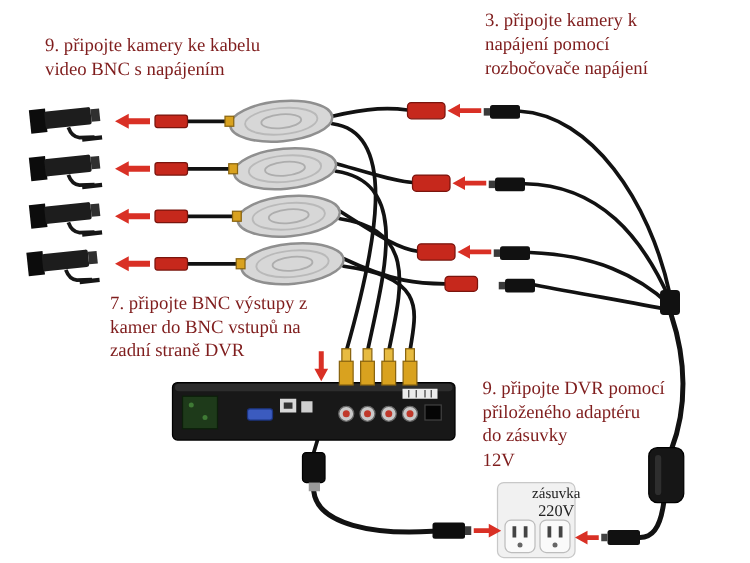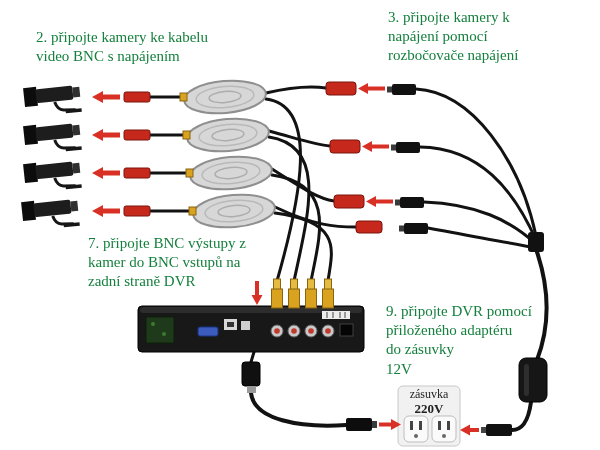--- a/index.html
+++ b/index.html
@@ -3,27 +3,27 @@
 <meta charset="utf-8">
 <style>
   html,body{margin:0;padding:0;background:#fff;}
   .stage{
     position:relative;width:600px;height:450px;background:#ffffff;
     font-family:"Liberation Serif", serif;color:#111;overflow:hidden;
   }
   .stage svg{position:absolute;left:0;top:0;}
   .note{
     position:absolute;white-space:pre-line;font-size:15px;line-height:1.28;
-    color:#15803d;
+    color:#7f1d1d;
   }
   .outlet-label{
     position:absolute;left:398px;top:388px;width:62px;text-align:center;
-    font-size:12px;line-height:1.15;color:#222;
+    font-size:12px;line-height:1.15;color:#222;padding-left:16px;
   }
-  .outlet-label .volt{display:block;font-weight:bold;font-size:13px;}
+  .outlet-label .volt{display:block;font-weight:normal;font-size:13px;}
 </style>
 </head>
 <body>
 
 <div class="stage">
 
   <svg width="600" height="450" viewBox="0 0 600 450">
 
     <g stroke="#121212" stroke-width="3" fill="none" stroke-linecap="round">
 
@@ -223,21 +223,21 @@
       <path d="M92,211 L103,205 L103,208.6 L120,208.6 L120,213.4 L103,213.4 L103,217 Z"></path>
       <path d="M358,88.5 L368,83 L368,86.6 L385,86.6 L385,90.4 L368,90.4 L368,94 Z"></path>
       <path d="M362,146.5 L372,141 L372,144.6 L389,144.6 L389,148.4 L372,148.4 L372,152 Z"></path>
       <path d="M366,201.5 L376,196 L376,199.6 L393,199.6 L393,203.4 L376,203.4 L376,207 Z"></path>
       <path d="M257,305 L251.5,295 L255,295 L255,281 L259,281 L259,295 L262.5,295 Z"></path>
       <path d="M401,424.5 L391,419 L391,422.6 L379,422.6 L379,426.4 L391,426.4 L391,430 Z"></path>
       <path d="M460,430 L470,424.5 L470,428.1 L479,428.1 L479,431.9 L470,431.9 L470,435.5 Z"></path>
     </g>
   </svg>
 
-  <div class="note" style="left:36px;top:28px;width:222px">2. připojte kamery ke kabelu
+  <div class="note" style="left:36px;top:28px;width:222px">9. připojte kamery ke kabelu
 video BNC s napájením</div>
 
   <div class="note" style="left:388px;top:8px;width:206px">3. připojte kamery k
 napájení pomocí
 rozbočovače napájení</div>
 
   <div class="note" style="left:88px;top:234px;width:200px">7. připojte BNC výstupy z
 kamer do BNC vstupů na
 zadní straně DVR</div>
 

